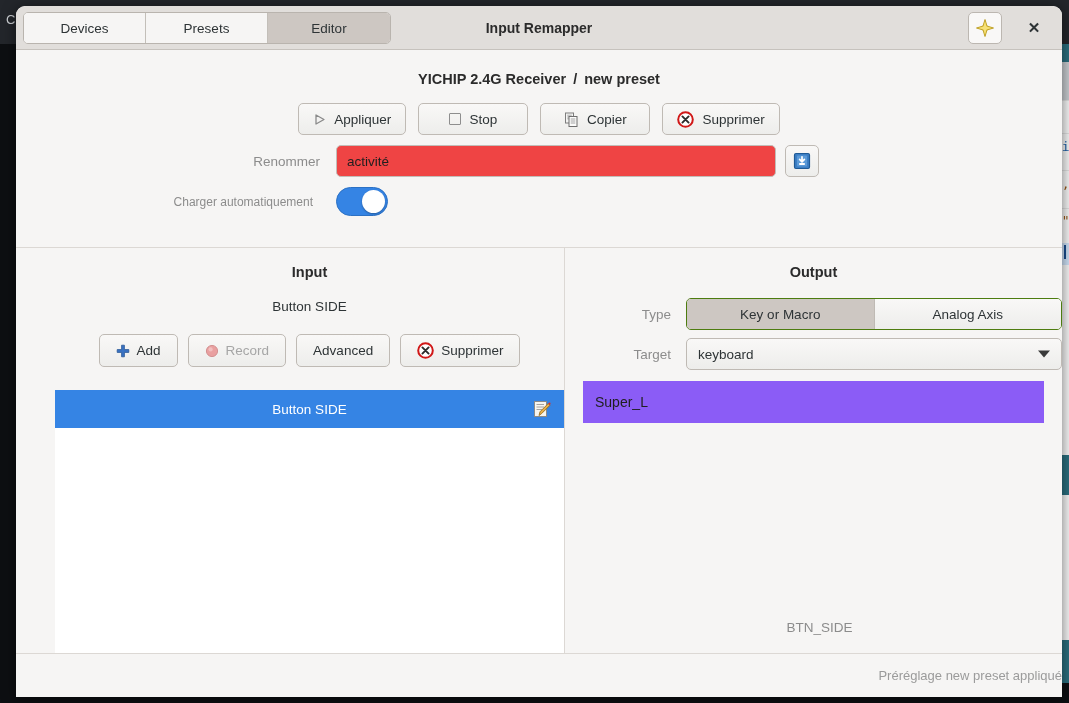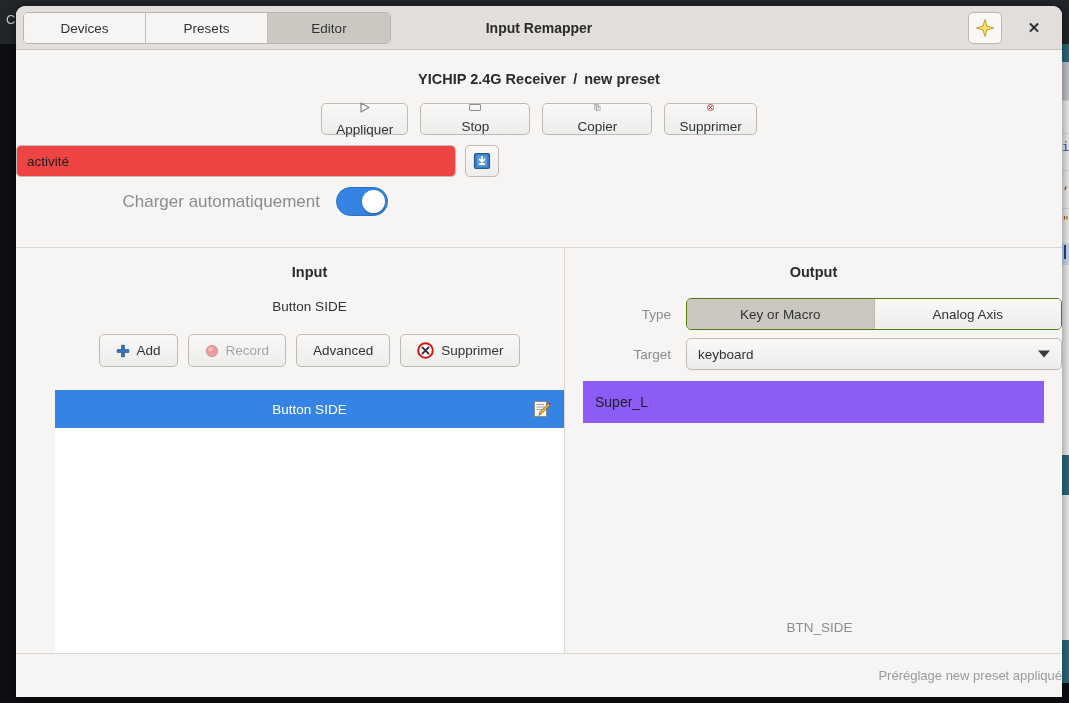--- a/index.html
+++ b/index.html
@@ -135,21 +135,20 @@
     display: flex; justify-content: center; gap: 12px;
   }
   .tbtn {
     display: flex; align-items: center; justify-content: center; gap: 8px;
     height: 32px; padding: 0 14px;
     border: 1px solid #bfbab4;
     border-radius: 5px;
     background: linear-gradient(to bottom, #f9f8f7, #ededeb);
     font-size: 13.5px; color: #2e3436;
     white-space: nowrap;
-    flex-direction: column;
   }
   .tbtn.wide { min-width: 110px; }
 
   .ico { display:inline-block; line-height:0; }
   .play-wrap { width: 13px; height: 13px; position: relative; }
   .play-wrap svg { display:block; }
   .ico-stop {
     width: 12px; height: 12px;
     border: 1.5px solid #8e8e8e;
     border-radius: 1px;
@@ -184,22 +183,22 @@
     display: flex; align-items: center; justify-content: center;
   }
 
   
   #autoload-row {
     position: absolute; left: 0; top: 137px;
     width: 100%;
     display: flex; align-items: center;
   }
   #autoload-label {
-    width: 320px; text-align: right; padding-right: 16px;
-    font-size: 17px; color: #8c8c8c;
+    width: 320px; text-align: right; padding-right: 23px;
+    font-size: 12px; color: #8c8c8c;
   }
   #autoload-toggle {
     width: 52px; height: 29px;
     border-radius: 15px;
     background: #3584e4;
     position: relative;
     border: 1px solid #2c71c4;
   }
   #autoload-toggle .knob {
     position: absolute; top: 2px; right: 2px;
@@ -451,20 +450,21 @@
       <div class="tbtn">
         <svg width="17" height="17" viewBox="0 0 17 17">
           <circle cx="8.5" cy="8.5" r="7.3" fill="#ffffff" stroke="#d01818" stroke-width="2"></circle>
           <path d="M5.4 5.4 L11.6 11.6 M11.6 5.4 L5.4 11.6" stroke="#2b2b2b" stroke-width="1.9" stroke-linecap="round"></path>
         </svg>
         <span>Supprimer</span>
       </div>
     </div>
 
     <div id="rename-row">
+      <div id="rename-label">Renommer</div>
       <input id="rename-input" type="text" value="activité" style="">
       <div id="rename-save">
         <svg width="20" height="20" viewBox="0 0 20 20">
           <rect x="2.5" y="2.5" width="15" height="15" rx="1.5" fill="#3c7ec4" stroke="#1f5a96" stroke-width="1.2"></rect>
           <rect x="5" y="4.5" width="10" height="11" rx="1" fill="#5b9ad8"></rect>
           <path d="M10 5.8 L10 10.4 M7.6 8.4 L10 10.9 L12.4 8.4" stroke="#ffffff" stroke-width="1.7" fill="none" stroke-linecap="round" stroke-linejoin="round"></path>
           <rect x="7.2" y="12" width="5.6" height="2" fill="#ffffff"></rect>
         </svg>
       </div>
     </div>

